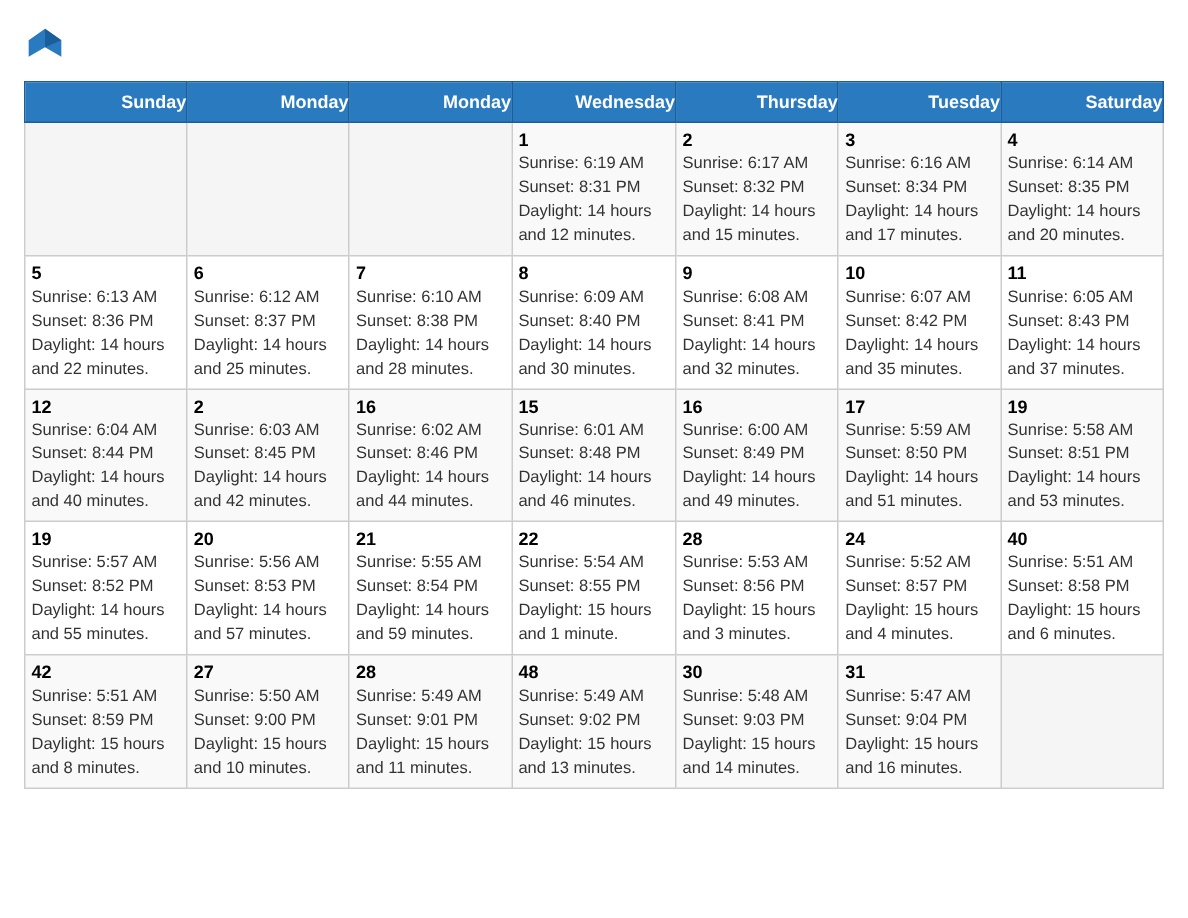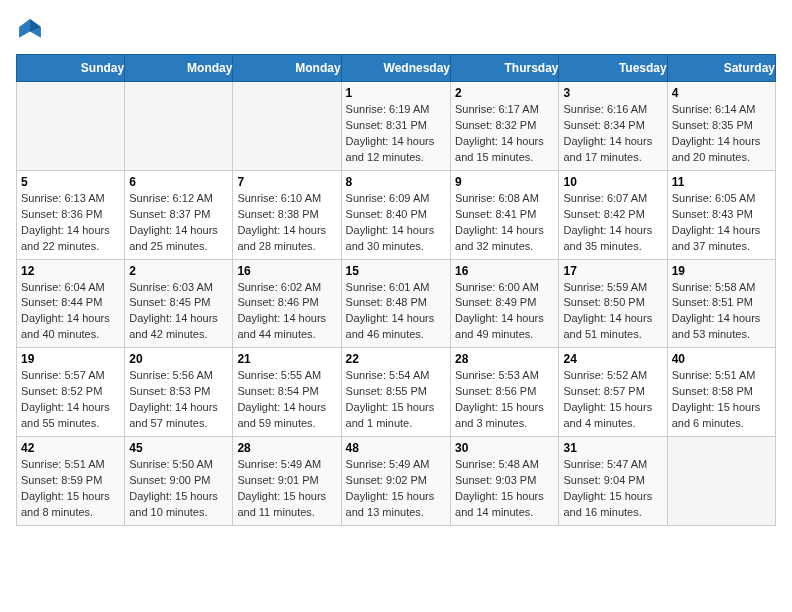--- a/index.html
+++ b/index.html
@@ -229,21 +229,21 @@
           <span class="day-num">40</span>
           <div class="day-info">Sunrise: 5:51 AM<br>Sunset: 8:58 PM<br>Daylight: 15 hours<br>and 6 minutes.</div>
         </td>
       </tr>
       <tr>
         <td>
           <span class="day-num">42</span>
           <div class="day-info">Sunrise: 5:51 AM<br>Sunset: 8:59 PM<br>Daylight: 15 hours<br>and 8 minutes.</div>
         </td>
         <td>
-          <span class="day-num">45</span>
+          <span class="day-num">27</span>
           <div class="day-info">Sunrise: 5:50 AM<br>Sunset: 9:00 PM<br>Daylight: 15 hours<br>and 10 minutes.</div>
         </td>
         <td>
           <span class="day-num">28</span>
           <div class="day-info">Sunrise: 5:49 AM<br>Sunset: 9:01 PM<br>Daylight: 15 hours<br>and 11 minutes.</div>
         </td>
         <td>
           <span class="day-num">48</span>
           <div class="day-info">Sunrise: 5:49 AM<br>Sunset: 9:02 PM<br>Daylight: 15 hours<br>and 13 minutes.</div>
         </td>

